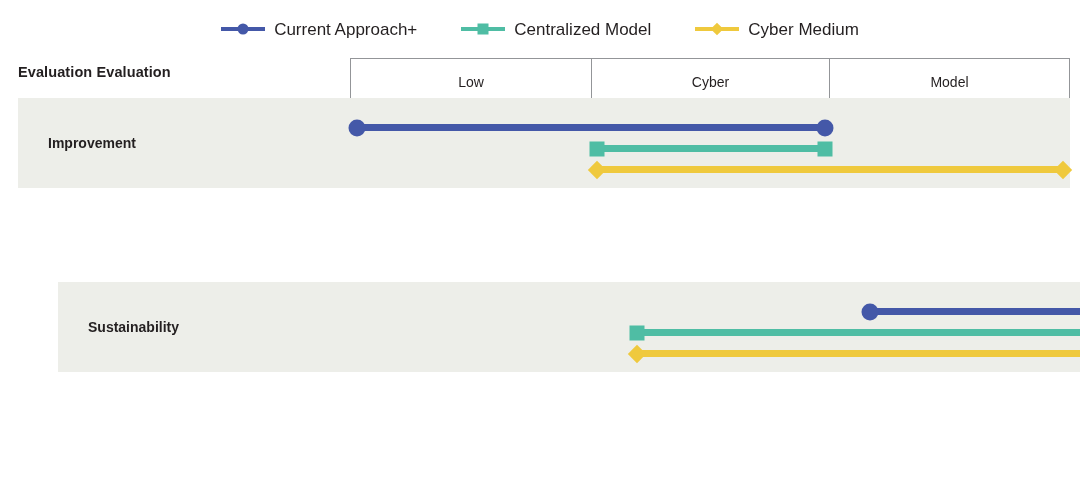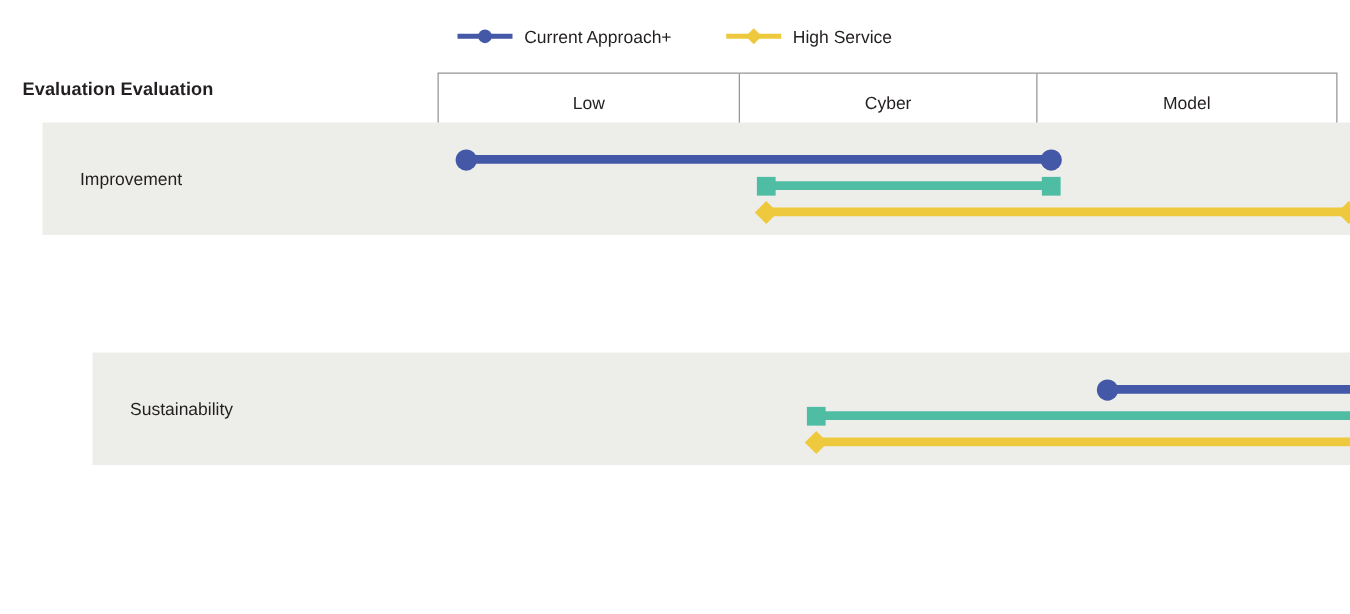--- a/index.html
+++ b/index.html
@@ -61,21 +61,21 @@
     width: 11px;
     height: 11px;
     transform: translate(-50%, -50%);
   }
   .mark-diamond {
     width: 9px;
     height: 9px;
     transform: translate(-50%, -50%) rotate(45deg);
   }
   .legend-label {
-    font-size: 14px;
+    font-size: 17px;
     color: #231f20;
     white-space: nowrap;
     line-height: 1;
   }
 
   
   #header-row {
     position: absolute;
     left: 0;
     top: 58px;
@@ -111,24 +111,25 @@
     box-sizing: border-box;
   }
   .scale-cell:last-child { border-right: none; }
   .scale-cell.low    { width: 241px; }
   .scale-cell.medium { width: 238px; }
   .scale-cell.high   { width: 239px; }
 
   
   #plot {
     position: absolute;
-    left: 16px;
+    left: 0;
     top: 98px;
     width: 872px;
     height: 370px;
+    font-weight: bold;
   }
   .row-band {
     position: absolute;
     left: 18px;
     width: 1052px;
     height: 90px;
     background: #edeee9;
   }
   .row-label {
     position: absolute;
@@ -177,24 +178,31 @@
 <div id="legend">
     <div class="legend-item">
       <div class="legend-swatch">
         <div class="legend-line" style="background: rgb(68, 88, 168);"></div>
         <div class="legend-mark mark-circle" style="background: rgb(68, 88, 168);"></div>
       </div>
       <span class="legend-label">Current Approach+</span>
     </div>
     <div class="legend-item">
       <div class="legend-swatch">
+        <div class="legend-line" style="background: rgb(79, 189, 164);"></div>
+        <div class="legend-mark mark-square" style="background: rgb(79, 189, 164);"></div>
+      </div>
+      <span class="legend-label">Centralized Model</span>
+    </div>
+    <div class="legend-item">
+      <div class="legend-swatch">
         <div class="legend-line" style="background: rgb(239, 201, 61);"></div>
         <div class="legend-mark mark-diamond" style="background: rgb(239, 201, 61);"></div>
       </div>
-      <span class="legend-label">High Service</span>
+      <span class="legend-label">Cyber Medium</span>
     </div>
   </div>
 
 <div id="header-row">
   <div id="criterion-header">Evaluation Evaluation</div>
   <div id="scale-header">
       <div class="scale-cell low">Low</div>
       <div class="scale-cell medium">Cyber</div>
       <div class="scale-cell high">Model</div>
     </div>

